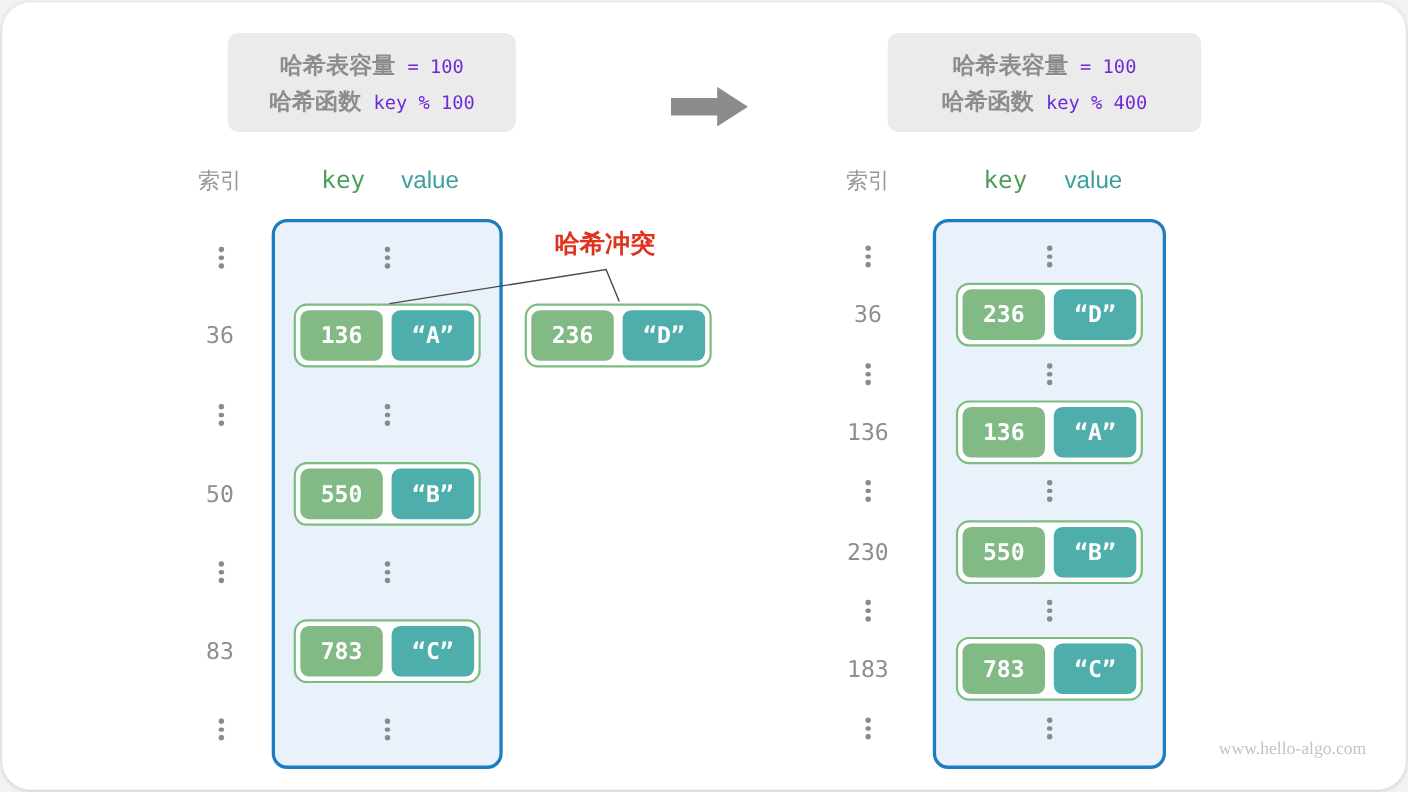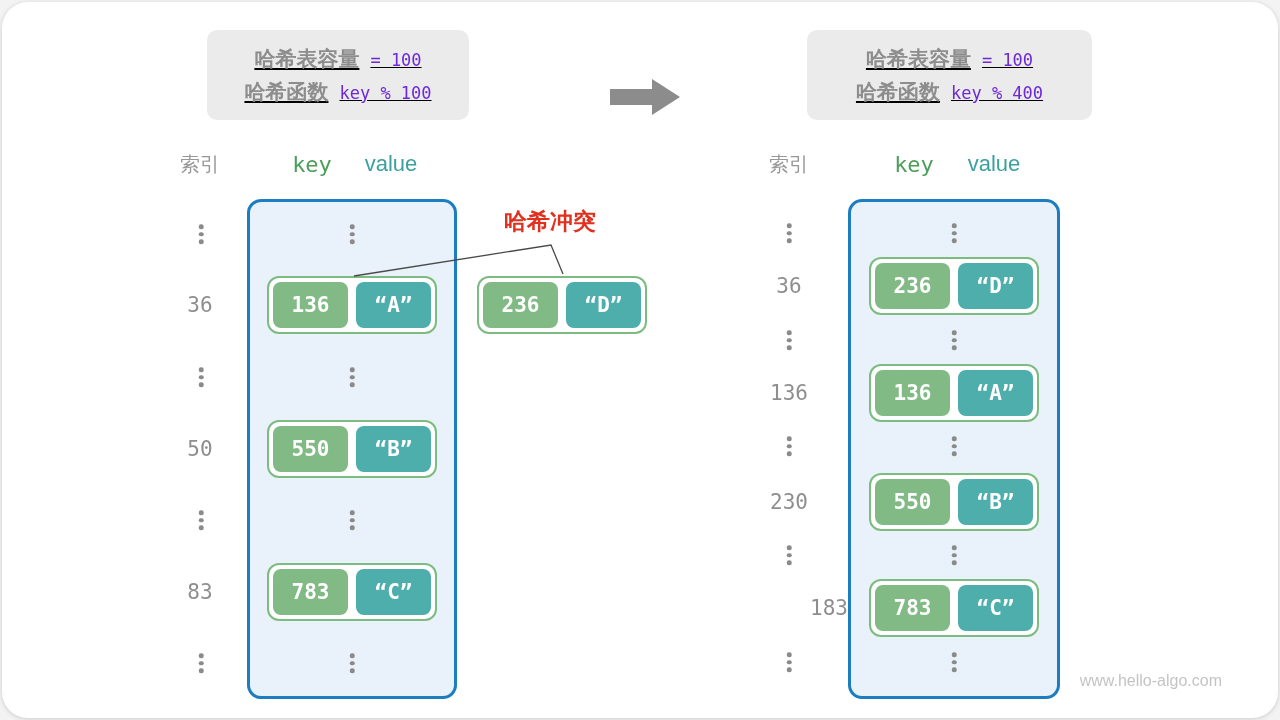--- a/index.html
+++ b/index.html
@@ -7,21 +7,21 @@
   .card {
     position:absolute; left:2px; top:2px; width:1276px; height:716px;
     background:#ffffff; border-radius:26px;
     box-shadow:0 1px 5px rgba(0,0,0,0.16);
     overflow:hidden;
   }
 
   
   .info-box {
     position:absolute; background:#ebebeb; border-radius:10px;
-    display:flex; flex-direction:column; justify-content:center; gap:5px;text-decoration:underline;
+    display:flex; flex-direction:column; justify-content:center; gap:5px;
   }
   .info-line { display:flex; justify-content:center; align-items:baseline; gap:11px; white-space:nowrap; }
   .info-label { font-weight:bold; font-size:21px; color:#8d8d8d; }
   .info-code { font-family:"DejaVu Sans Mono",monospace; font-size:17px; color:#6d28d9; }
 
   
   .main-title {
     position:absolute; left:645px; top:33px; transform:translateX(-50%);
     font-size:23px; font-weight:bold; color:#161616; letter-spacing:1px; white-space:nowrap;
   }
@@ -63,22 +63,22 @@
   .cell-key   { background:#81ba85; }
   .cell-value { background:#4daeac; }
 
   .collision-label {
     position:absolute; left:548px; top:204px; transform:translateX(-50%);
     font-size:23px; font-weight:bold; color:#e0301e; white-space:nowrap;
   }
   .lines-overlay { position:absolute; left:0; top:0; pointer-events:none; }
 
   .watermark {
-    position:absolute; right:56px; bottom:28px;
-    font-family:Liberation Sans, sans-serif; font-size:16px; color:#c4c4c4;
+    position:absolute; right:36px; bottom:28px;
+    font-family:Liberation Serif, serif; font-size:16px; color:#c4c4c4;
   }
 </style>
 </head>
 <body>
 
 <div class="stage">
   <div class="card">
 
     <div class="info-box" style="left:205px; top:28px; width:262px; height:90px;">
       <div class="info-line">
@@ -197,21 +197,21 @@
         <i></i>
         <i></i>
         <i></i>
       </div>
     <span class="idx" style="left:787px; top:500px;">230</span>
     <div class="dots" style="left:787px; top:553px;">
         <i></i>
         <i></i>
         <i></i>
       </div>
-    <span class="idx" style="left:787px; top:606px;margin-left:40px;">183</span>
+    <span class="idx" style="left:787px; top:606px;">183</span>
     <div class="dots" style="left:787px; top:660px;">
         <i></i>
         <i></i>
         <i></i>
       </div>
 
     <div class="bucket" style="left:846px; top:197px; width:212px; height:500px;"></div>
     <div class="dots" style="left:952px; top:231px;">
         <i></i>
         <i></i>

